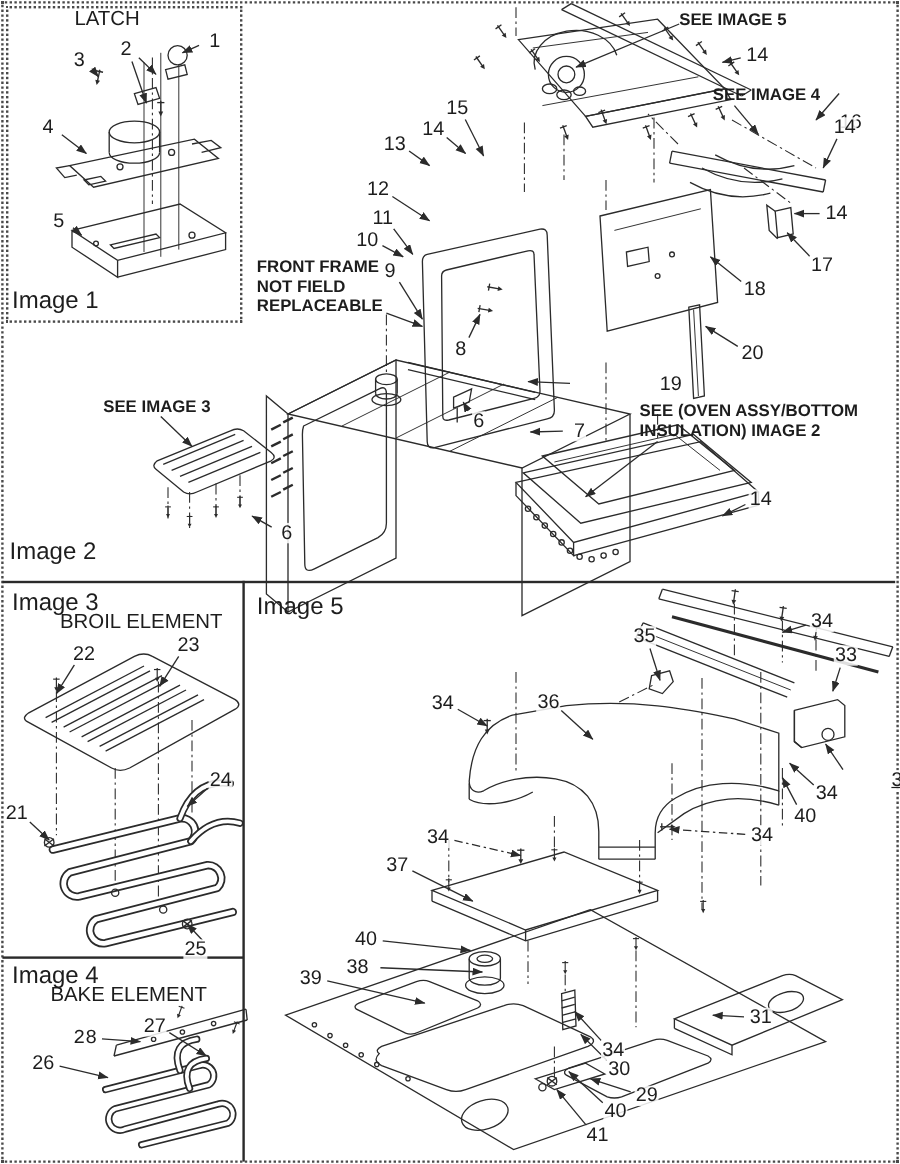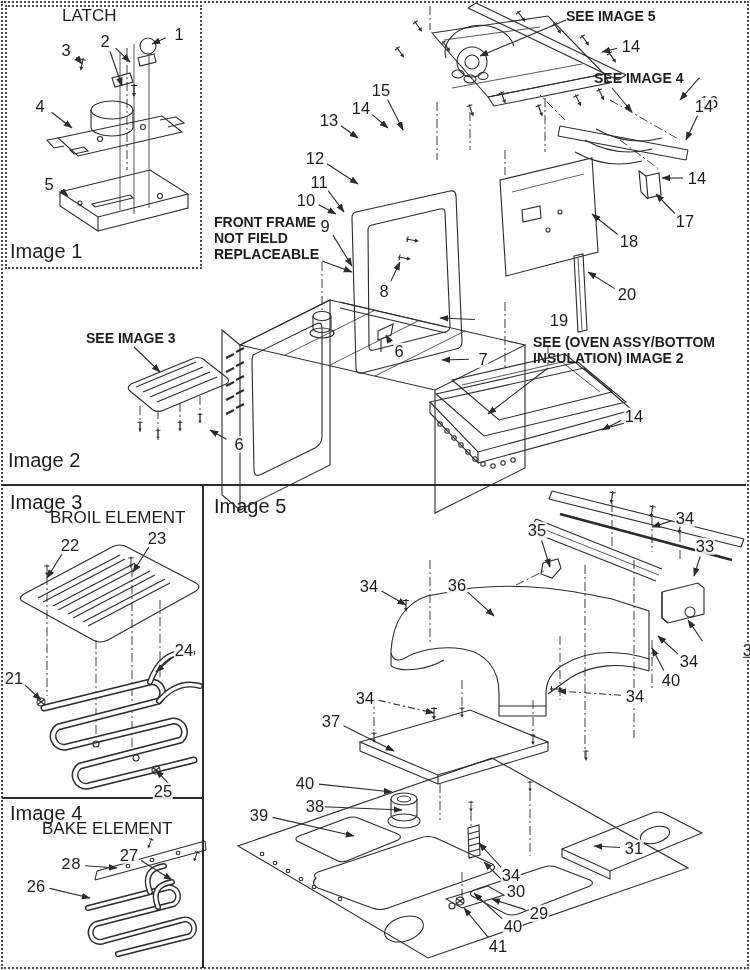--- a/index.html
+++ b/index.html
@@ -475,21 +475,21 @@
       <span class="callout" style="left: 705px; top: 546px;">33</span>
       <span class="callout" style="left: 752px; top: 650px; text-decoration: underline;">32</span>
       <span class="callout" style="left: 689px; top: 661px;">34</span>
       <span class="callout" style="left: 671px; top: 680px;">40</span>
       <span class="callout" style="left: 635px; top: 696px;">34</span>
       <span class="callout" style="left: 369px; top: 586px;">34</span>
       <span class="callout" style="left: 457px; top: 585px;">36</span>
       <span class="callout" style="left: 365px; top: 698px;">34</span>
       <span class="callout" style="left: 331px; top: 721px;">37</span>
       <span class="callout" style="left: 305px; top: 783px;">40</span>
-      <span class="callout" style="left: 315px; top: 806px;">38</span>
+      <span class="callout" style="left: 298px; top: 806px;">38</span>
       <span class="callout" style="left: 259px; top: 815px;">39</span>
       <span class="callout" style="left: 634px; top: 848px;">31</span>
       <span class="callout" style="left: 511px; top: 875px;">34</span>
       <span class="callout" style="left: 516px; top: 891px;">30</span>
       <span class="callout" style="left: 539px; top: 913px;">29</span>
       <span class="callout" style="left: 513px; top: 926px;">40</span>
       <span class="callout" style="left: 498px; top: 946px;">41</span>
     </div>
 </div>
 

